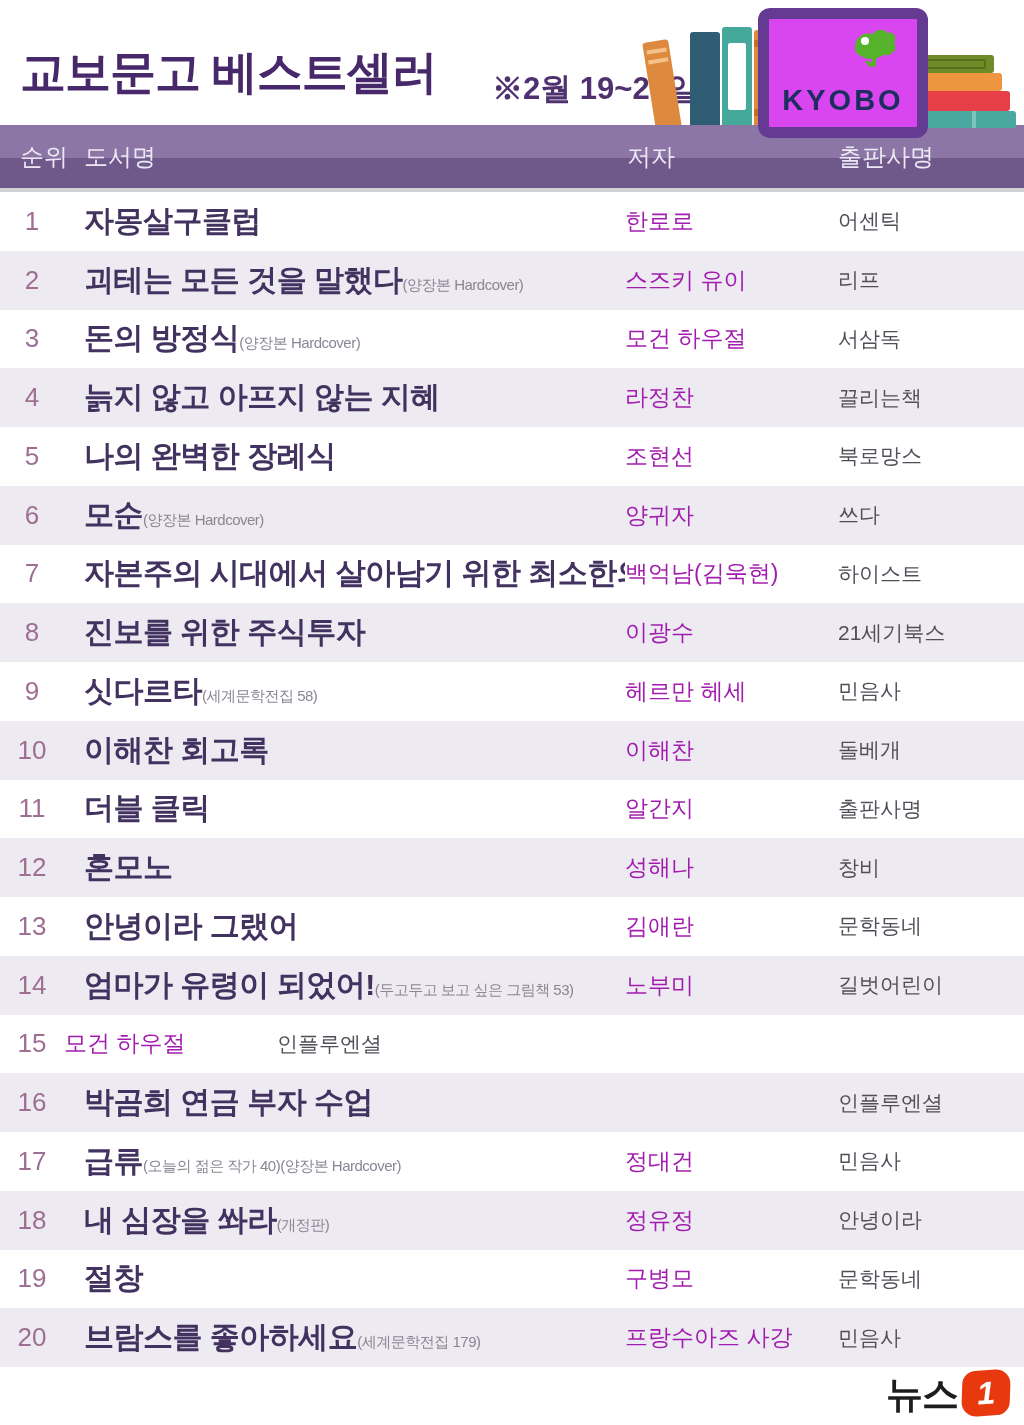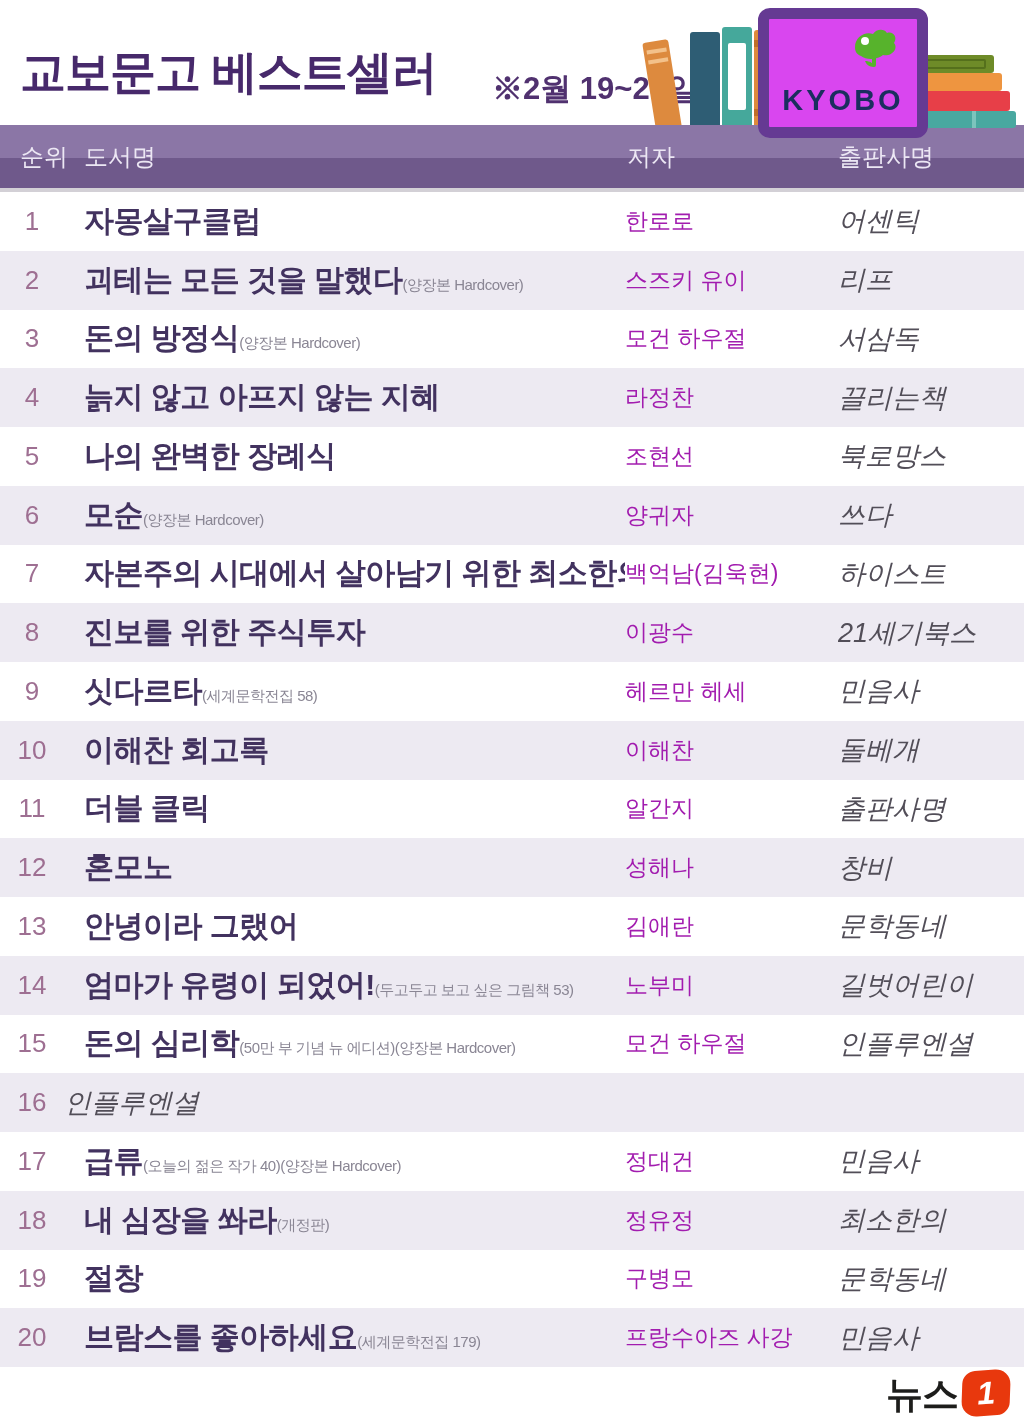--- a/index.html
+++ b/index.html
@@ -58,21 +58,21 @@
   .grayline{position:absolute;top:188px;left:0;right:0;height:4px;background:#d3d0d6;}
   
   .rows{position:absolute;top:192px;left:0;right:0;}
   .row{display:flex;align-items:center;height:58.75px;background:#ffffff;}
   .row.alt{background:#edeaf2;}
   .c-rank{width:64px;flex:0 0 64px;text-align:center;font-size:26px;color:#9e6f92;}
   .c-title{flex:1 1 auto;padding-left:20px;white-space:nowrap;overflow:hidden;}
   .c-title .t{font-size:30px;font-weight:700;color:#42325f;letter-spacing:-0.5px;}
   .c-title .s{font-size:15px;color:#8a8694;letter-spacing:-0.5px;}
   .c-author{width:213px;flex:0 0 213px;font-size:23px;color:#a21caf;white-space:nowrap;overflow:hidden;}
-  .c-pub{width:186px;flex:0 0 186px;font-size:27px;color:#524e58;white-space:nowrap;overflow:hidden;font-style:italic;}
+  .c-pub{width:186px;flex:0 0 186px;font-size:21px;color:#524e58;white-space:nowrap;overflow:hidden;}
   
   .credit{position:absolute;top:1370px;right:14px;display:flex;align-items:flex-start;height:50px;}
   .credit .txt{font-size:37px;font-weight:800;color:#1d1d1b;letter-spacing:-1px;}
   .credit .badge{
     width:48px;height:46px;margin-left:4px;background:#e8380d;border-radius:12px 16px 12px 16px;
     transform:skew(-6deg) rotate(-4deg);display:flex;align-items:center;justify-content:center;
   }
   .credit .badge span{color:#ffffff;font-size:32px;font-weight:800;font-style:italic;transform:skew(6deg);}
 </style>
 </head>
@@ -254,48 +254,48 @@
       <div class="c-rank">14</div>
       <div class="c-title">
         <span class="t">엄마가 유령이 되었어!</span><span class="s">(두고두고 보고 싶은 그림책 53)</span>
       </div>
       <div class="c-author">노부미</div>
       <div class="c-pub">길벗어린이</div>
     </div>
 
     <div class="row">
       <div class="c-rank">15</div>
-      <div class="c-title">
-        <span class="t">돈의 심리학</span><span class="s">(50만 부 기념 뉴 에디션)(양장본 Hardcover)</span>
-      </div>
       <div class="c-author">모건 하우절</div>
       <div class="c-pub">인플루엔셜</div>
     </div>
 
     <div class="row alt">
       <div class="c-rank">16</div>
+      <div class="c-title">
+        <span class="t">박곰희 연금 부자 수업</span><span class="s"></span>
+      </div>
       <div class="c-pub">인플루엔셜</div>
     </div>
 
     <div class="row">
       <div class="c-rank">17</div>
       <div class="c-title">
         <span class="t">급류</span><span class="s">(오늘의 젊은 작가 40)(양장본 Hardcover)</span>
       </div>
       <div class="c-author">정대건</div>
       <div class="c-pub">민음사</div>
     </div>
 
     <div class="row alt">
       <div class="c-rank">18</div>
       <div class="c-title">
         <span class="t">내 심장을 쏴라</span><span class="s">(개정판)</span>
       </div>
       <div class="c-author">정유정</div>
-      <div class="c-pub">최소한의</div>
+      <div class="c-pub">안녕이라</div>
     </div>
 
     <div class="row">
       <div class="c-rank">19</div>
       <div class="c-title">
         <span class="t">절창</span><span class="s"></span>
       </div>
       <div class="c-author">구병모</div>
       <div class="c-pub">문학동네</div>
     </div>

